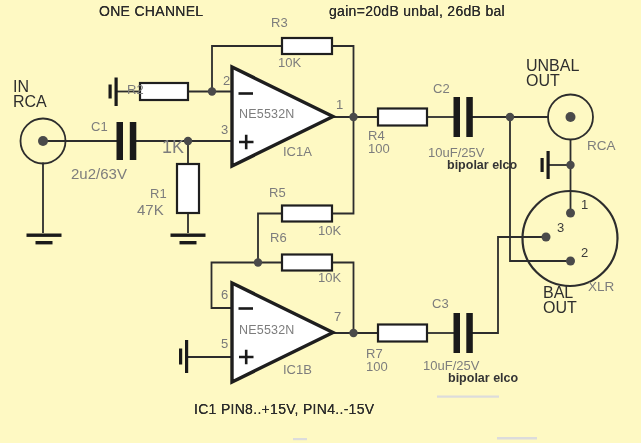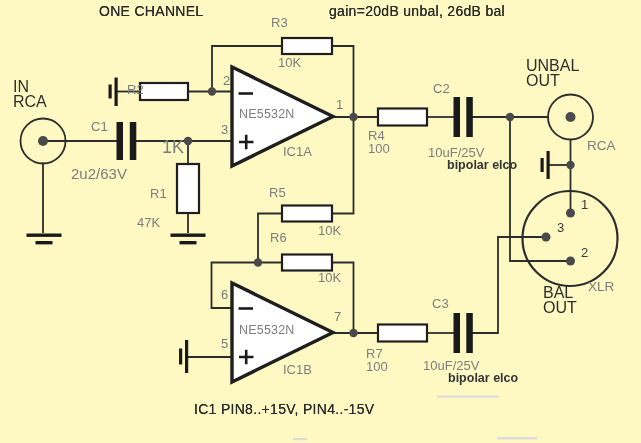--- a/index.html
+++ b/index.html
@@ -130,21 +130,21 @@
 
   <div class="lbl dark multiline" style="left:13px;top:80px;width:58px;text-align:left;">
     <div>IN</div>
     <div>RCA</div>
   </div>
 
   <div class="lbl des" style="left:91px;top:120px;">C1</div>
   <div class="lbl gray" style="left:71px;top:166px;font-size:15px;">2u2/63V</div>
 
   <div class="lbl des" style="left:150px;top:187px;">R1</div>
-  <div class="lbl gray" style="left:137px;top:202px;font-size:13px;margin-top:14px;">47K</div>
+  <div class="lbl gray" style="left:137px;top:202px;font-size:15px;">47K</div>
 
   <div class="lbl des" style="left:127px;top:67px;margin-top:16px;">R2</div>
   <div class="lbl gray" style="left:162px;top:102px;font-size:18px;margin-top:36px;">1K</div>
 
   <div class="lbl des" style="left:271px;top:16px;">R3</div>
   <div class="lbl gray" style="left:278px;top:56px;font-size:13px;">10K</div>
 
   <div class="lbl des" style="left:368px;top:129px;">R4</div>
   <div class="lbl gray" style="left:368px;top:142px;font-size:13px;">100</div>
 

